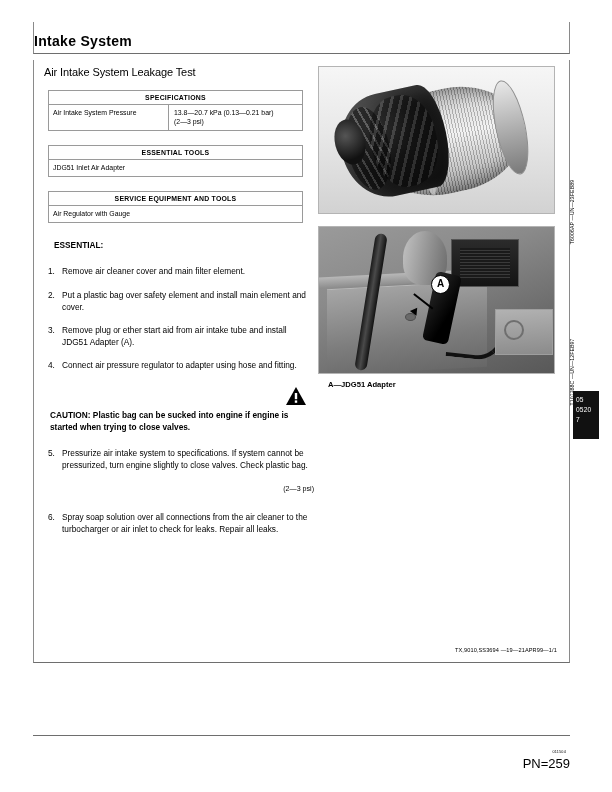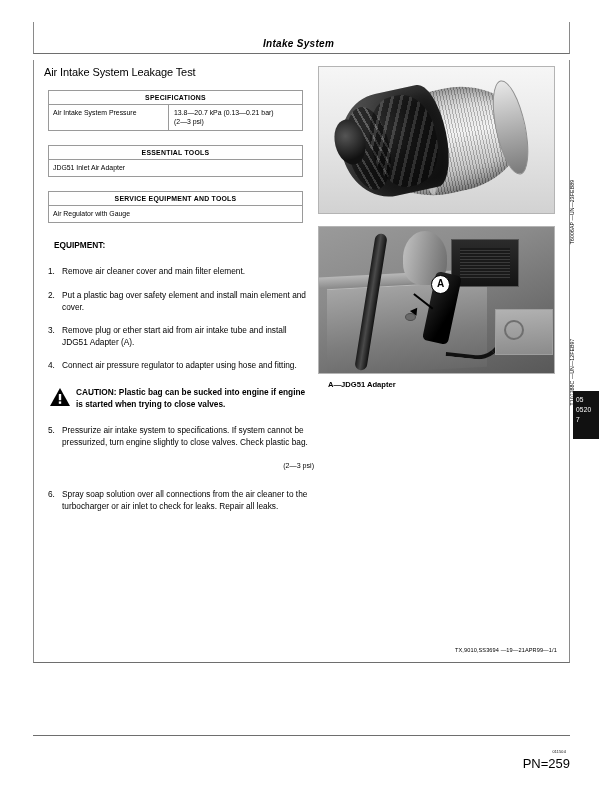--- a/index.html
+++ b/index.html
@@ -15,22 +15,21 @@
 
   
   .header-frame {
     position: absolute; left: 33px; top: 22px; width: 537px; height: 32px;
     border-left: 1px solid #8a8a8a;
     border-right: 1px solid #8a8a8a;
     border-bottom: 1px solid #6e6e6e;
   }
   .header-title {
     position: absolute; right: 0; bottom: 4px; width: 100%;
-    text-align: center;
-    font-style: italic; font-weight: bold; font-size: 10px;
+    font-weight: bold; font-size: 14px;
     letter-spacing: .3px;
     padding-right: 6px;
   }
 
   
   .content-frame {
     position: absolute; left: 33px; top: 60px; width: 537px; height: 603px;
     border-left: 1px solid #8a8a8a;
     border-right: 1px solid #8a8a8a;
     border-bottom: 1px solid #6e6e6e;
@@ -80,21 +79,21 @@
   .step {
     display: flex; margin: 0 0 11px 4px; width: 266px;
     font-size: 8.3px; line-height: 1.46;
   }
   .step .num { width: 14px; flex: none; }
   .step .body { flex: 1; }
 
   
   .caution {
     display: flex; align-items: flex-end;
-    margin: 15px 0 14px 6px; width: 262px;
+    margin: 15px 0 14px 6px; width: 262px; flex-direction: column;
   }
   .caution .tri { width: 26px; flex: none; padding-top: 1px; }
   .caution .ctxt {
     flex: 1; font-size: 8.3px; font-weight: bold; line-height: 1.45;
   }
 
   
   .spec-inline { margin: 14px 0 16px 4px; width: 266px; }
   .spec-inline .sp-title {
     text-align: center; font-weight: bold; font-size: 7.1px; margin-bottom: 2px;
@@ -347,21 +346,21 @@
     </div>
 
     <div class="gap-sm"></div>
 
     <div class="spec-table">
       <div class="thead">SERVICE EQUIPMENT AND TOOLS</div>
       <div class="spec-full">Air Regulator with Gauge</div>
     </div>
 
     <div class="important">
-      <div class="lbl">EQUIPMENT:</div>
+      <div class="lbl">ESSENTIAL:</div>
     </div>
 
     <ol class="steps">
       <li class="step">
         <span class="num">1.</span>
         <span class="body">Remove air cleaner cover and main filter element.</span>
       </li>
       <li class="step">
         <span class="num">2.</span>
         <span class="body">Put a plastic bag over safety element and install main element and cover.</span>

